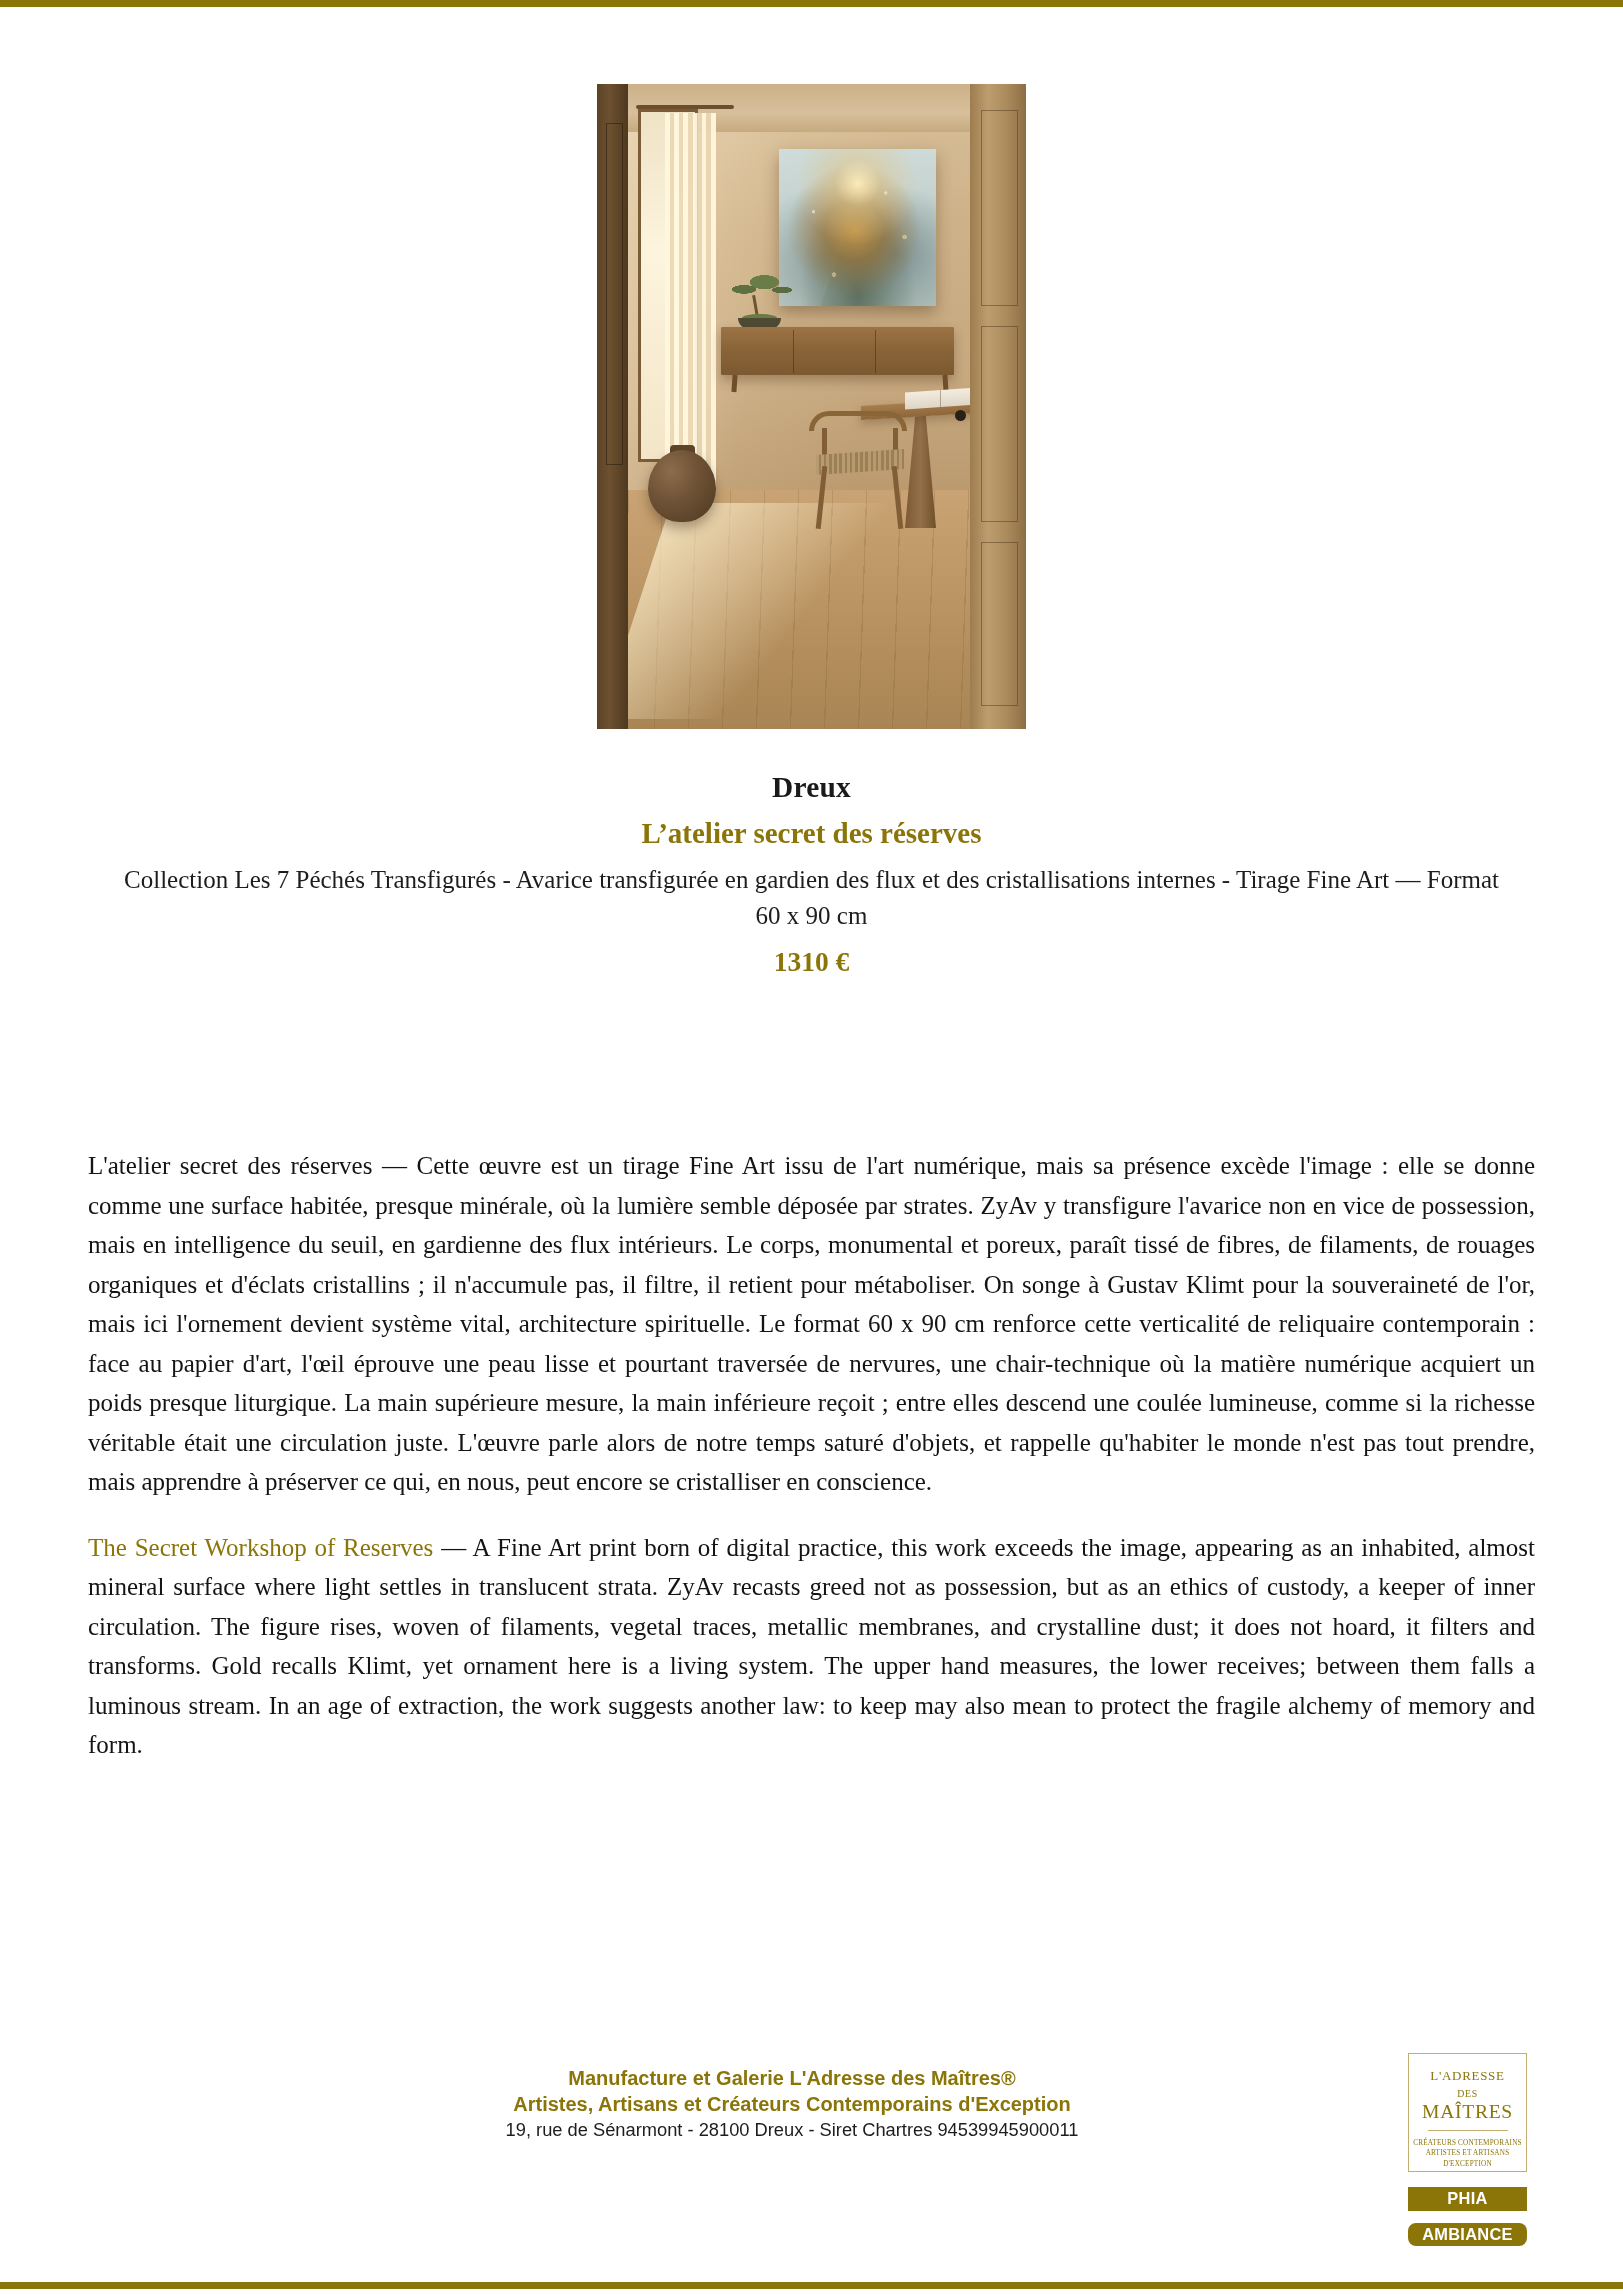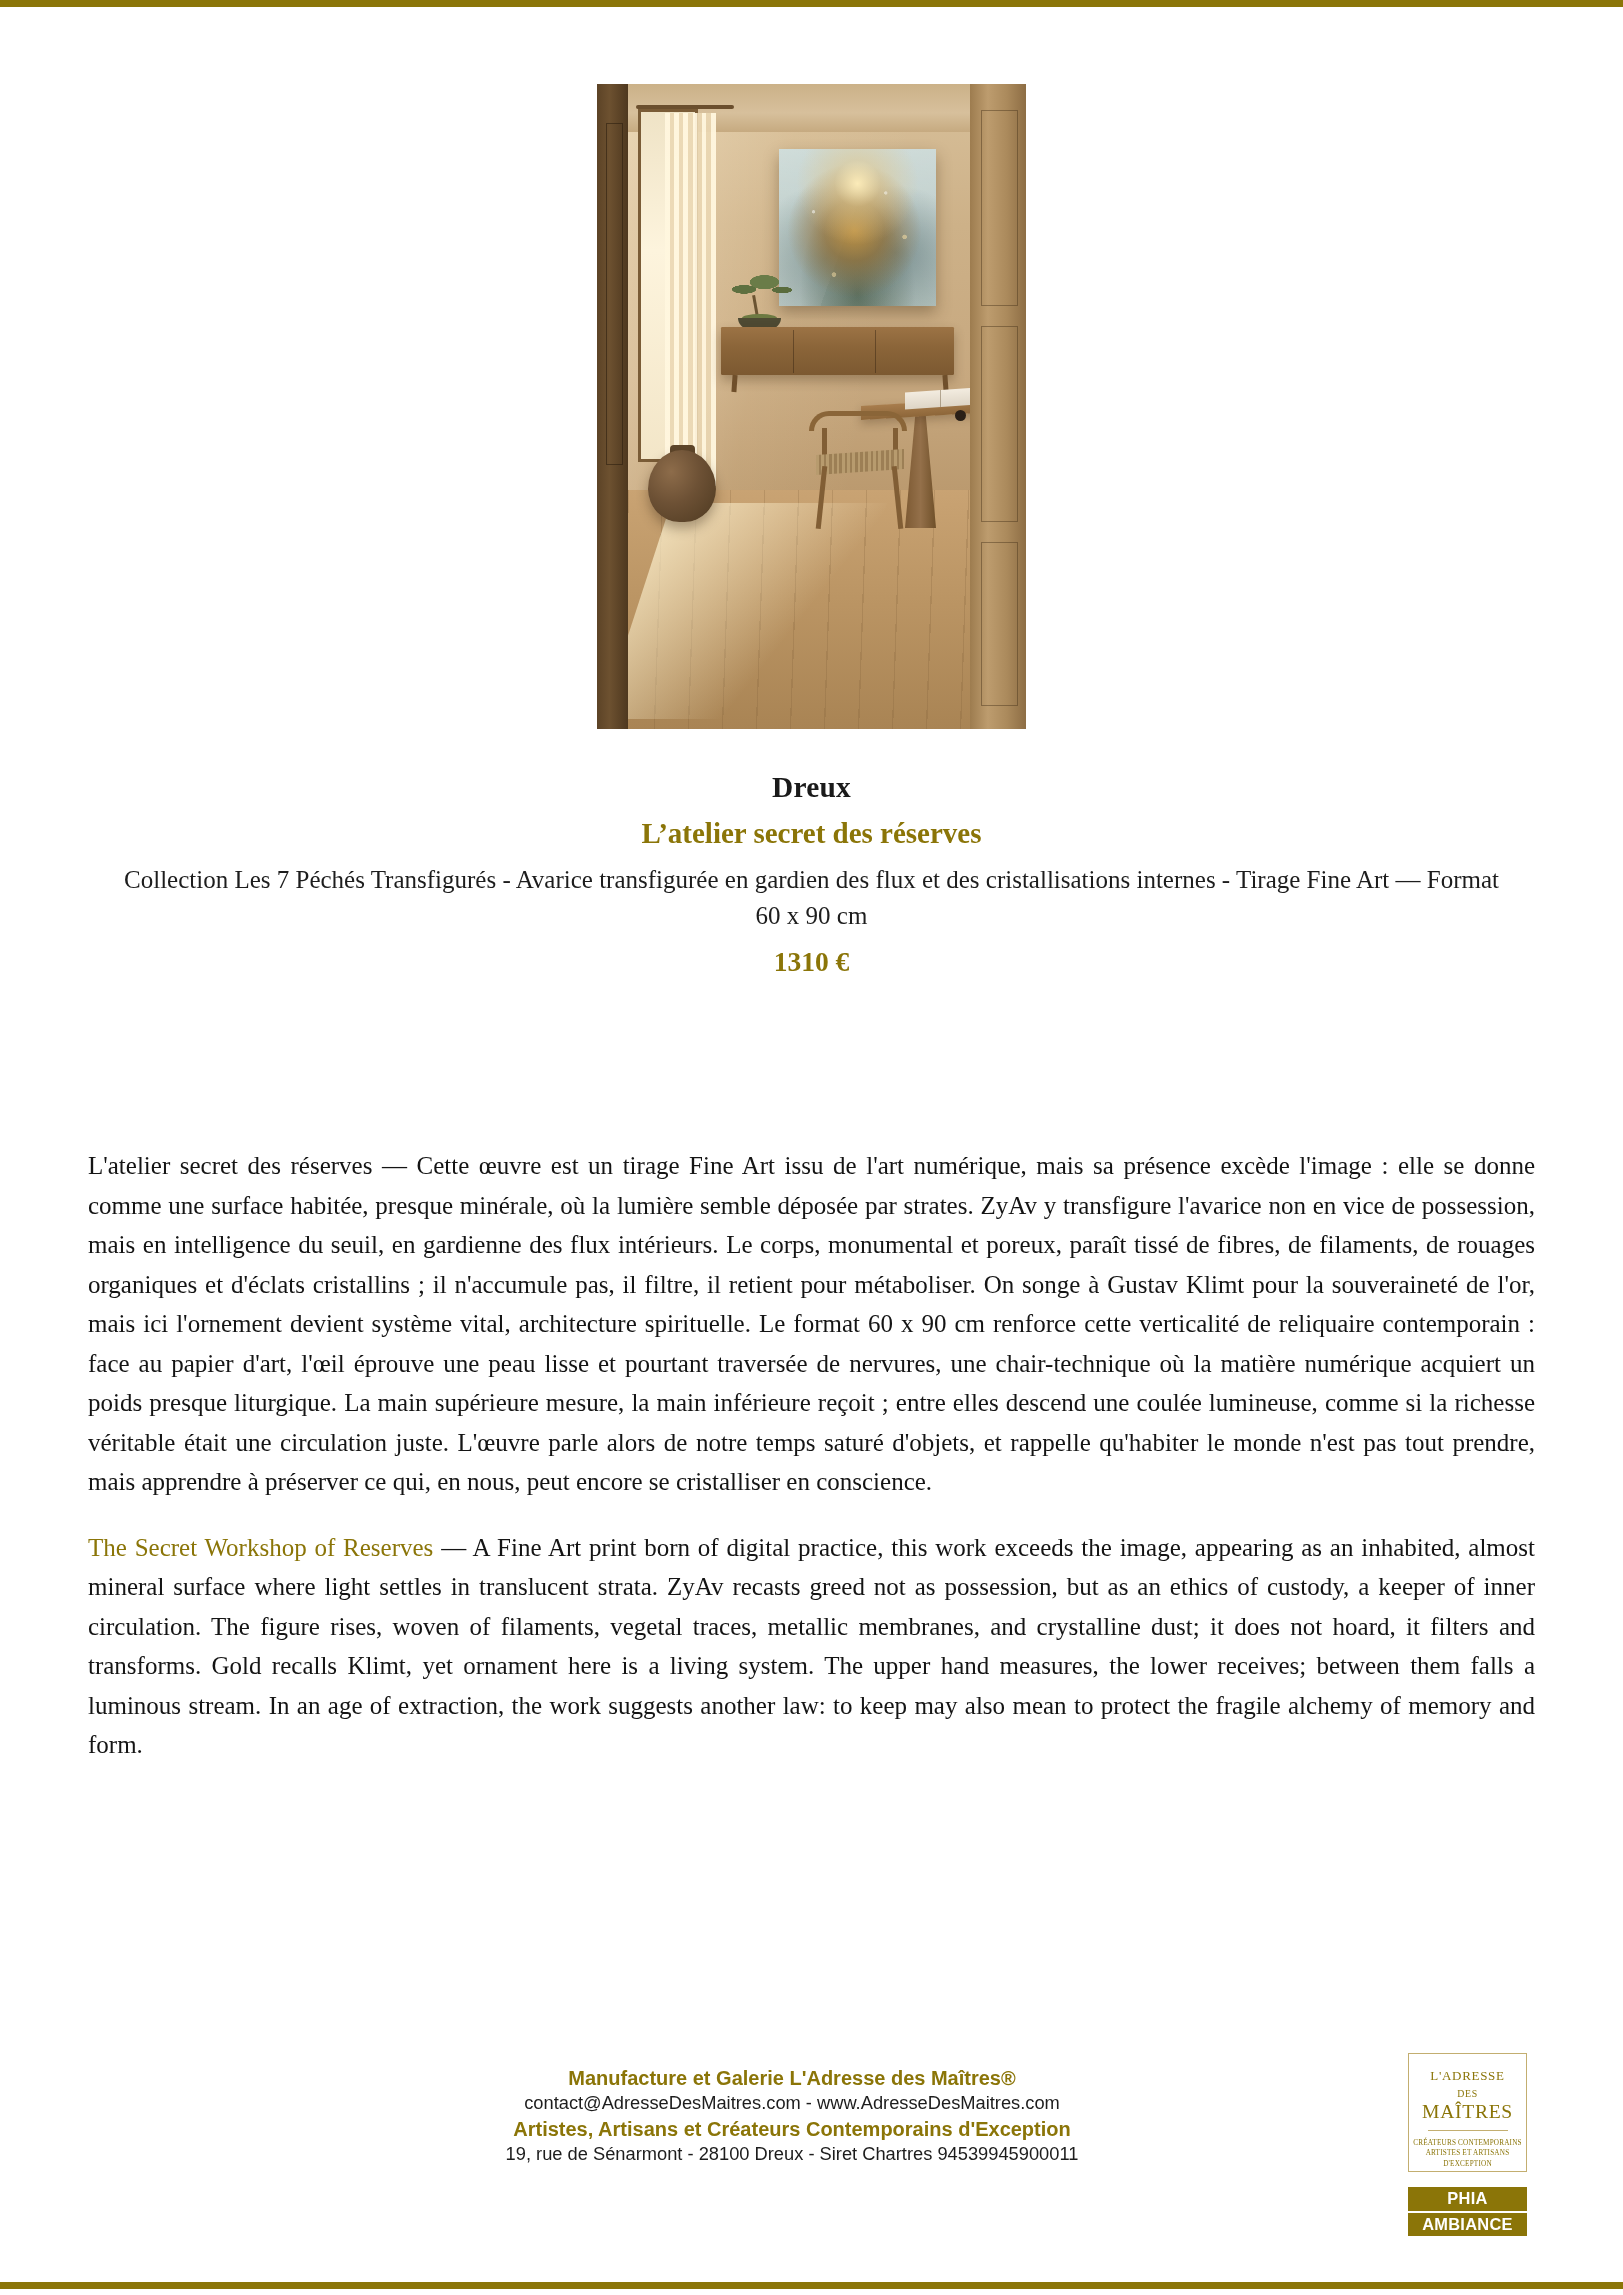--- a/index.html
+++ b/index.html
@@ -370,21 +370,21 @@
     background: #8b7508;
     color: #ffffff;
     font-family: "Liberation Sans", "DejaVu Sans", sans-serif;
     font-size: 16.4px;
     font-weight: bold;
     text-align: center;
     line-height: 23.6px;
     letter-spacing: 0.3px;
   }
   .badge-phia { margin-top: 15px; }
-  .badge-ambiance { margin-top: 2px; }
+  .badge-ambiance { margin-top: 12px; border-radius: 8px; }
 </style>
 </head>
 <body>
 
 <div class="rule-top"></div>
 
 <div class="hero">
   <div class="hero-scene">
     <div class="ceiling"></div>
     <div class="floor"></div>
@@ -445,21 +445,20 @@
 </div>
 
 <div class="body-copy">
   <p class="para">L'atelier secret des réserves — Cette œuvre est un tirage Fine Art issu de l'art numérique, mais sa présence excède l'image : elle se donne comme une surface habitée, presque minérale, où la lumière semble déposée par strates. ZyAv y transfigure l'avarice non en vice de possession, mais en intelligence du seuil, en gardienne des flux intérieurs. Le corps, monumental et poreux, paraît tissé de fibres, de filaments, de rouages organiques et d'éclats cristallins ; il n'accumule pas, il filtre, il retient pour métaboliser. On songe à Gustav Klimt pour la souveraineté de l'or, mais ici l'ornement devient système vital, architecture spirituelle. Le format 60 x 90 cm renforce cette verticalité de reliquaire contemporain : face au papier d'art, l'œil éprouve une peau lisse et pourtant traversée de nervures, une chair-technique où la matière numérique acquiert un poids presque liturgique. La main supérieure mesure, la main inférieure reçoit ; entre elles descend une coulée lumineuse, comme si la richesse véritable était une circulation juste. L'œuvre parle alors de notre temps saturé d'objets, et rappelle qu'habiter le monde n'est pas tout prendre, mais apprendre à préserver ce qui, en nous, peut encore se cristalliser en conscience.</p>
   <p class="para"><span class="lede-en">The Secret Workshop of Reserves</span><span> — A Fine Art print born of digital practice, this work exceeds the image, appearing as an inhabited, almost mineral surface where light settles in translucent strata. ZyAv recasts greed not as possession, but as an ethics of custody, a keeper of inner circulation. The figure rises, woven of filaments, vegetal traces, metallic membranes, and crystalline dust; it does not hoard, it filters and transforms. Gold recalls Klimt, yet ornament here is a living system. The upper hand measures, the lower receives; between them falls a luminous stream. In an age of extraction, the work suggests another law: to keep may also mean to protect the fragile alchemy of memory and form.</span></p>
 </div>
 
 <div class="footer">
   <div class="footer-text">
     <div class="f-line f-strong">Manufacture et Galerie L'Adresse des Maîtres®</div>
-    <div class="f-line f-plain">contact@AdresseDesMaitres.com - www.AdresseDesMaitres.com</div>
     <div class="f-line f-strong">Artistes, Artisans et Créateurs Contemporains d'Exception</div>
     <div class="f-line f-plain">19, rue de Sénarmont - 28100 Dreux - Siret Chartres 94539945900011</div>
   </div>
 </div>
 
 <div class="logo-stack">
   <div class="logo-box">
     <div class="logo-l1">L'ADRESSE</div>
     <div class="logo-l2">DES</div>
     <div class="logo-l3">MAÎTRES</div>

